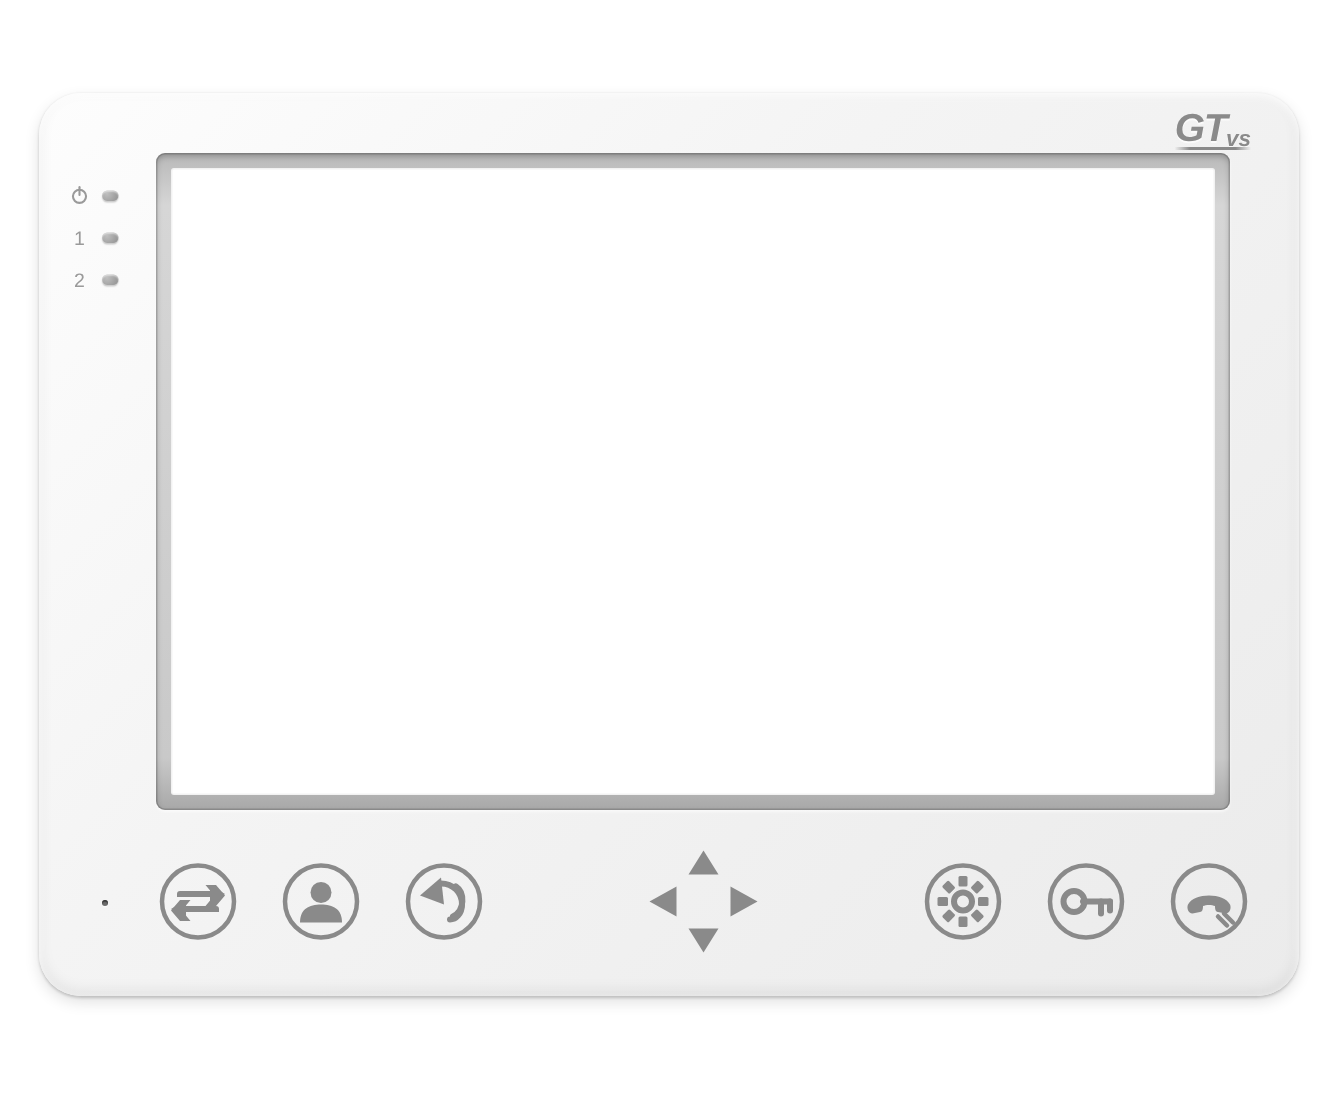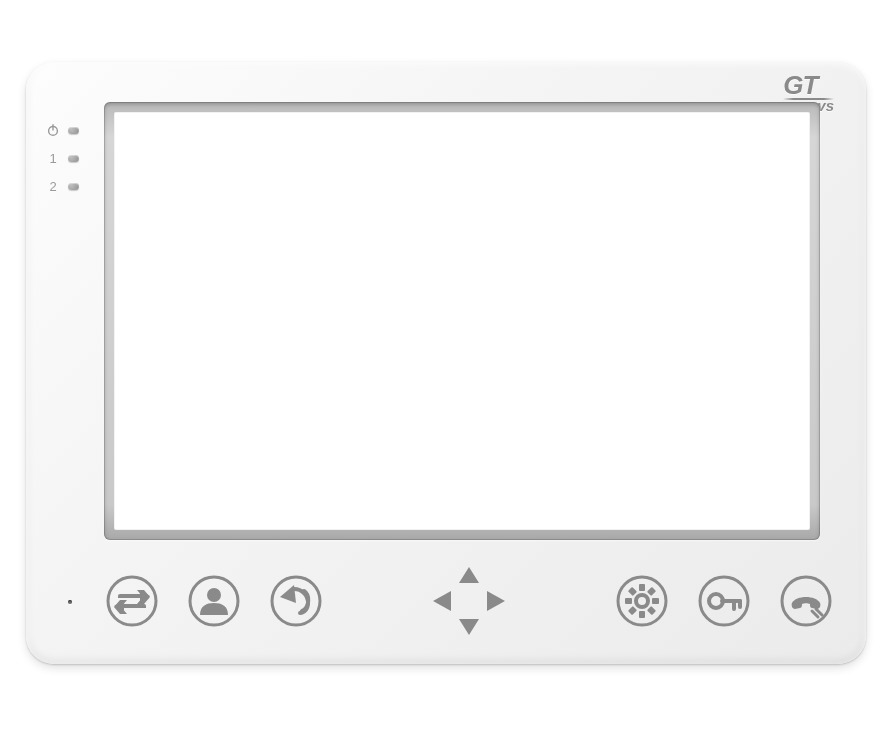--- a/index.html
+++ b/index.html
@@ -72,21 +72,21 @@
     letter-spacing: -1px;
     line-height: 1;
   }
   .brand .vs {
     font-family: Arial, sans-serif;
     font-size: 15px;
     font-style: italic;
     font-weight: 700;
     line-height: 1;
     position: relative;
-    top: 17px;
+    top: 3px;
   }
   .brand .underline {
     position: absolute;
     bottom: -2px;
     left: 0;
     right: 0;
     height: 2px;
     background: linear-gradient(90deg, transparent 0%, #8a8a8a 20%, #8a8a8a 80%, transparent 100%);
   }
   

